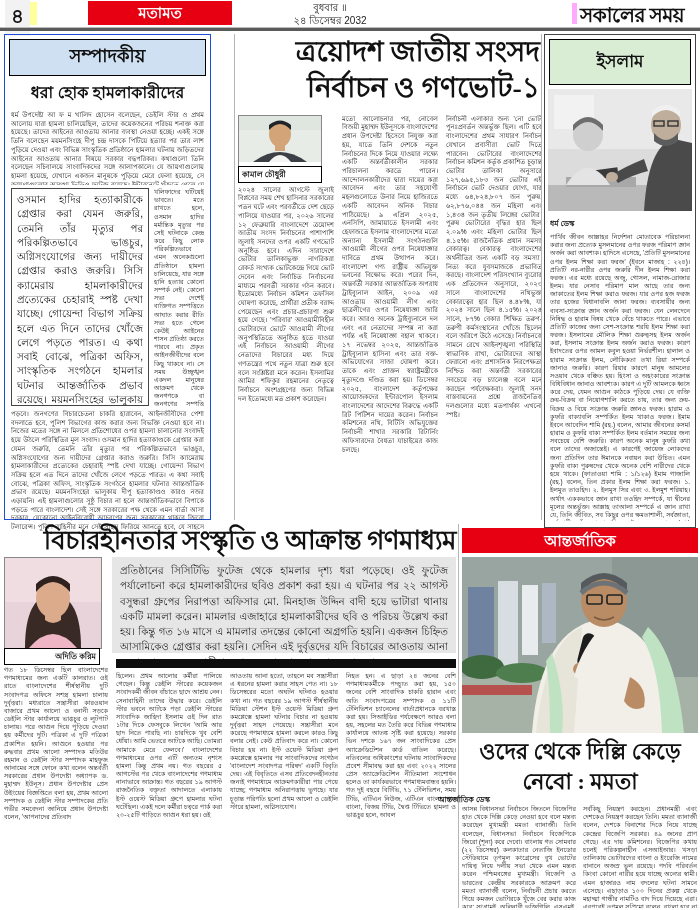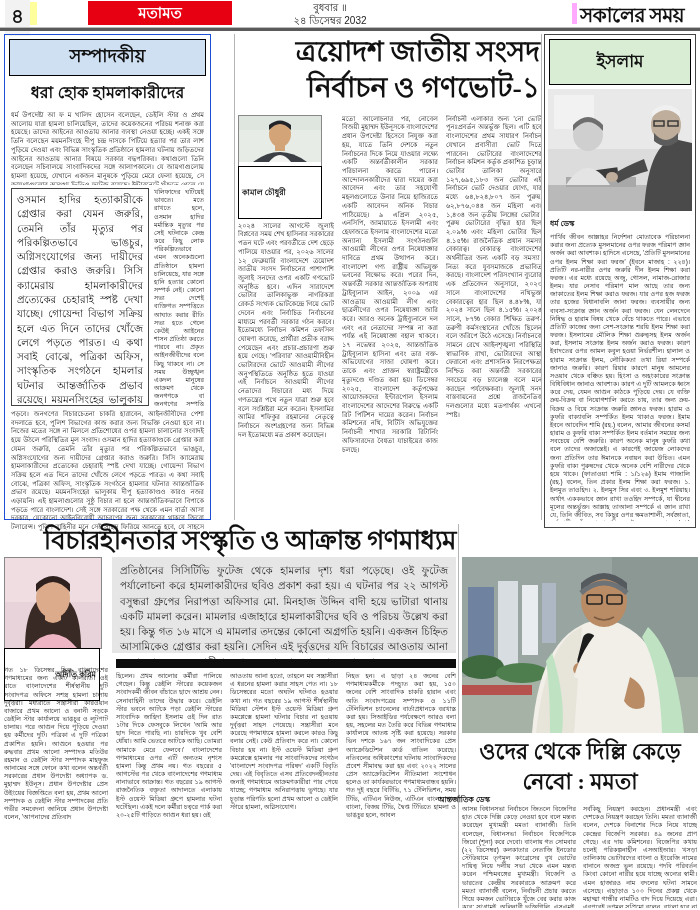--- a/index.html
+++ b/index.html
@@ -14,21 +14,21 @@
   .dateblk{left:255px;top:2px;width:150px;text-align:center;font-size:10px;line-height:1.25;color:#222;}
   .pstrip{left:572px;top:3px;width:5px;height:21px;background:#ffaaff;}
   .logo{left:580px;top:0;font-size:20px;font-weight:bold;letter-spacing:-0.5px;
         font-family:"Liberation Serif","DejaVu Serif",serif;}
   .mastrule{left:0;top:27px;width:700px;height:3px;border-top:1px solid #bbb;background:#5a5a5a;}
   
   .vline{width:1px;background:#b5b5b5;}
   .just{text-align:justify;}
   .tiny{font-size:6.6px;line-height:1.32;overflow:hidden;}
   .tiny2{font-size:6.3px;line-height:1.3;overflow:hidden;}
-  .capbox{border:1px solid #000;font-size:8px;font-weight:bold;padding:19px 3px;background:#fff;}
+  .capbox{border:1px solid #000;font-size:8px;font-weight:bold;padding:1px 3px;background:#fff;}
   
   .edbox{left:4px;top:34px;width:207px;height:486px;border:1px solid #1d4ed8;box-sizing:border-box;}
   .edhead{margin:4px;border:1px solid #000;background:#cfe0f2;text-align:center;
           font-size:18px;font-weight:bold;padding:2px 0;}
   .edtitle{font-size:16px;font-weight:bold;text-align:center;margin:2px 4px 4px;}
   .edintro{margin:0 6px;height:74px;}
   .edrow{display:flex;margin:3px 6px 0;gap:5px;}
   .edquote{width:126px;border:1px solid #444;padding:4px 5px;font-size:10.2px;line-height:1.4;
            height:208px;overflow:hidden;flex:none;}
   .edside{flex:1;height:218px;}
@@ -162,20 +162,21 @@
   <div class="abs standfirst just">প্রতিষ্ঠানের সিসিটিভি ফুটেজ থেকে হামলার দৃশ্য ধরা পড়েছে। ওই ফুটেজ পর্যালোচনা করে হামলাকারীদের ছবিও প্রকাশ করা হয়। এ ঘটনার পর ২২ আগস্ট বসুন্ধরা গ্রুপের নিরাপত্তা অফিসার মো. মিনহাজ উদ্দিন বাদী হয়ে ভাটারা থানায় একটি মামলা করেন। মামলার এজাহারে হামলাকারীদের ছবি ও পরিচয় উল্লেখ করা হয়। কিন্তু গত ১৬ মাসে এ মামলার তদন্তের কোনো অগ্রগতি হয়নি। একজন চিহ্নিত আসামিকেও গ্রেপ্তার করা হয়নি। সেদিন এই দুর্বৃত্তদের যদি বিচারের আওতায় আনা হতো, তাহলে মব সন্ত্রাসীরা এ ধরনের হামলা করার সাহস পেত না।</div>
   <div class="abs blackbar"></div>
 
   <div class="abs blcol tiny2 just" style="left:4px;width:104px;top:666px;height:242px;">গত ১৮ ডিসেম্বর ছিল বাংলাদেশের গণমাধ্যমের জন্য একটি কালরাত। ওই রাতে বাংলাদেশের শীর্ষস্থানীয় দুটি সংবাদপত্র অফিসে সশস্ত্র হামলা চালায় দুর্বৃত্তরা। মধ্যরাতে সন্ত্রাসীরা কারওয়ান বাজারে প্রথম আলো ও বনানী সড়কে ডেইলি স্টার কার্যালয়ে ভাঙচুর ও লুটপাট চালায়। পরে আগুন দিয়ে পুড়িয়ে দেওয়া হয় কর্মীদের দুটি। পত্রিকা এ দুটি পত্রিকা প্রকাশিত হয়নি। আগুনে হওয়ার পর রুদ্ধবার প্রথম আলো সম্পাদক মতিউর রহমান ও ডেইলি স্টার সম্পাদক মাহফুজ আনামের সঙ্গে ফোনে কথা বলেন অন্তর্বর্তী সরকারের প্রধান উপদেষ্টা অধ্যাপক ড. মুহাম্মদ ইউনূস। প্রধান উপদেষ্টার প্রেস উইংয়ের বিজ্ঞপ্তিতে বলা হয়, প্রথম আলো সম্পাদক ও ডেইলি স্টার সম্পাদকের প্রতি গভীর সমবেদনা জানিয়ে প্রধান উপদেষ্টা বলেন, 'আপনাদের প্রতিবাদ</div>
   <div class="abs blcol tiny2 just" style="left:116px;width:106px;">ছিলেন। প্রথম আলোর কর্মীরা পালিয়ে গেছেন। কিন্তু ডেইলি স্টারের কয়েকজন সংবাদকর্মী জীবন বাঁচাতে ছাদে আশ্রয় নেন। সেনাবাহিনী তাদের উদ্ধার করে। ডেইলি স্টার ভবনে আটকে পড়া ডেইলি স্টারের সাংবাদিক জাহিদা ইসলাম ওই দিন রাত ১টার দিকে ফেসবুকে লিখেন 'আমি আর ছাদ নিতে পারছি না। চারদিকে খুব বেশি ধোঁয়া। আমি ভেতরে আটকে আছি। তোমরা আমাকে মেরে ফেলবে।' বাংলাদেশের গণমাধ্যমের ওপর এটি অন্যতম নৃশংস হামলা কিন্তু প্রথম নয়। গত বছরের ৫ আগস্টের পর থেকে বাংলাদেশের গণমাধ্যম নানাভাবে আক্রান্ত। গত বছরের ১৯ আগস্ট রাজনৈতিক বক্তৃতা আদালতে এলাকায় ইস্ট ওয়েস্ট মিডিয়া গ্রুপে হামলার ঘটনা ঘটেছিল। একই দলে কর্মীরা চত্বরে পার্ক করা ২০-২৫টি গাড়িতে আগুন ধরা হয়। ওই</div>
   <div class="abs blcol tiny2 just" style="left:230px;width:108px;">আওতায় আনা হতো, তাহলে মব সন্ত্রাসীরা এ ধরনের হামলা করার সাহস পেত না। ১৮ ডিসেম্বরের মতো অঘটন ঘটনাও হওয়ার কথা না। গত বছরের ১৯ আগস্ট শীর্ষস্থানীয় মিডিয়া স্টেশন ইস্ট ওয়েস্ট মিডিয়া গ্রুপ কমপ্লেক্সে হামলা ঘটনার বিচার না হওয়ায় দুর্বৃত্তরা সাহস পেয়েছে। সন্ত্রাসীরা মনে করেছে গণমাধ্যমে হামলা করলে কারও কিছু বলার নেই। কেউ প্রতিবাদ করে না। কোনো বিচার হয় না। ইস্ট ওয়েস্ট মিডিয়া গ্রুপ কমপ্লেক্সে হামলার পর সাংবাদিকদের সংগঠন 'বাংলাদেশ সংবাদপত্র পরিষদ' একটি বিবৃতি দেয়। এই বিবৃতিতে এসব প্রতিবেদনহীনতার জন্যই গণমাধ্যমে আক্রমণকারীরা পার পেয়ে যাচ্ছে; গণমাধ্যম অনিরাপত্তায় ভুগছে। যার চূড়ান্ত পরিণতি হলো প্রথম আলো ও ডেইলি স্টারে হামলা, অগ্নিসংযোগ।</div>
   <div class="abs blcol tiny2 just" style="left:346px;width:110px;">নিহত হন। এ ছাড়া ২৪ জনের বেশি গণমাধ্যমকর্মীকে পদচ্যুত করা হয়, ১৫০ জনের বেশি সাংবাদিক চাকরি হারান এবং অতি সংবাদপত্রের সম্পাদক ও ১১টি টেলিভিশন চ্যানেলের বার্তাপ্রধানকে বরখাস্ত করা হয়। সিআইডির পর্যবেক্ষণে আরও বলা হয়, সহলের মত তৈরি করে বিভিন্ন গণমাধ্যম কার্যালয়ে আতঙ্ক সৃষ্টি করা হয়েছে। সরকার ভিন দশকে ১৬৭ জন সাংবাদিকের প্রেস অ্যাক্রেডিটেশন কার্ড বাতিল করেছে। নতিবলের অধিকাংশের ঘটনায় সাংবাদিকদের প্রবেশ সীমাবদ্ধ করা হয় এবং ২০২২ সালের প্রেস অ্যাক্রেডিটেশন নীতিমালা সংশোধন হলেও তা কার্যকরভাবে গণমাধ্যমবান্ধব হয়নি। গত দুই বছরে বিটিভি, ৭১ টেলিভিশন, সময় টিভি, এটিএন নিউজ, এটিএন বাংলা, গান বাংলা, বিজয় টিভি, দ্বৈপ্ত টিভিতে হামলা ও ভাঙচুর হলে, আবল</div>
 
   <div class="abs vline" style="left:458px;top:524px;height:384px;"></div>
 
+  <div class="abs intlhead">আন্তর্জাতিক</div>
 
   <svg class="abs" style="left:462px;top:557px;" width="236" height="176" viewBox="0 0 236 176">
     <rect width="236" height="176" fill="#a7b2a7"></rect>
     <rect x="0" y="0" width="236" height="120" fill="#98a5a0"></rect>
     <rect x="150" y="0" width="86" height="120" fill="#8b9894"></rect>
     <rect x="0" y="112" width:236="" height="64" fill="#7f8a82"></rect>
     <rect x="6" y="30" width="26" height="90" fill="#6f82a0"></rect>
     <rect x="36" y="24" width="20" height="86" fill="#d8dde2"></rect>
     <rect x="60" y="28" width="16" height="70" fill="#e8ecef"></rect>
     <rect x="80" y="26" width="14" height="60" fill="#aeb8c4"></rect>

